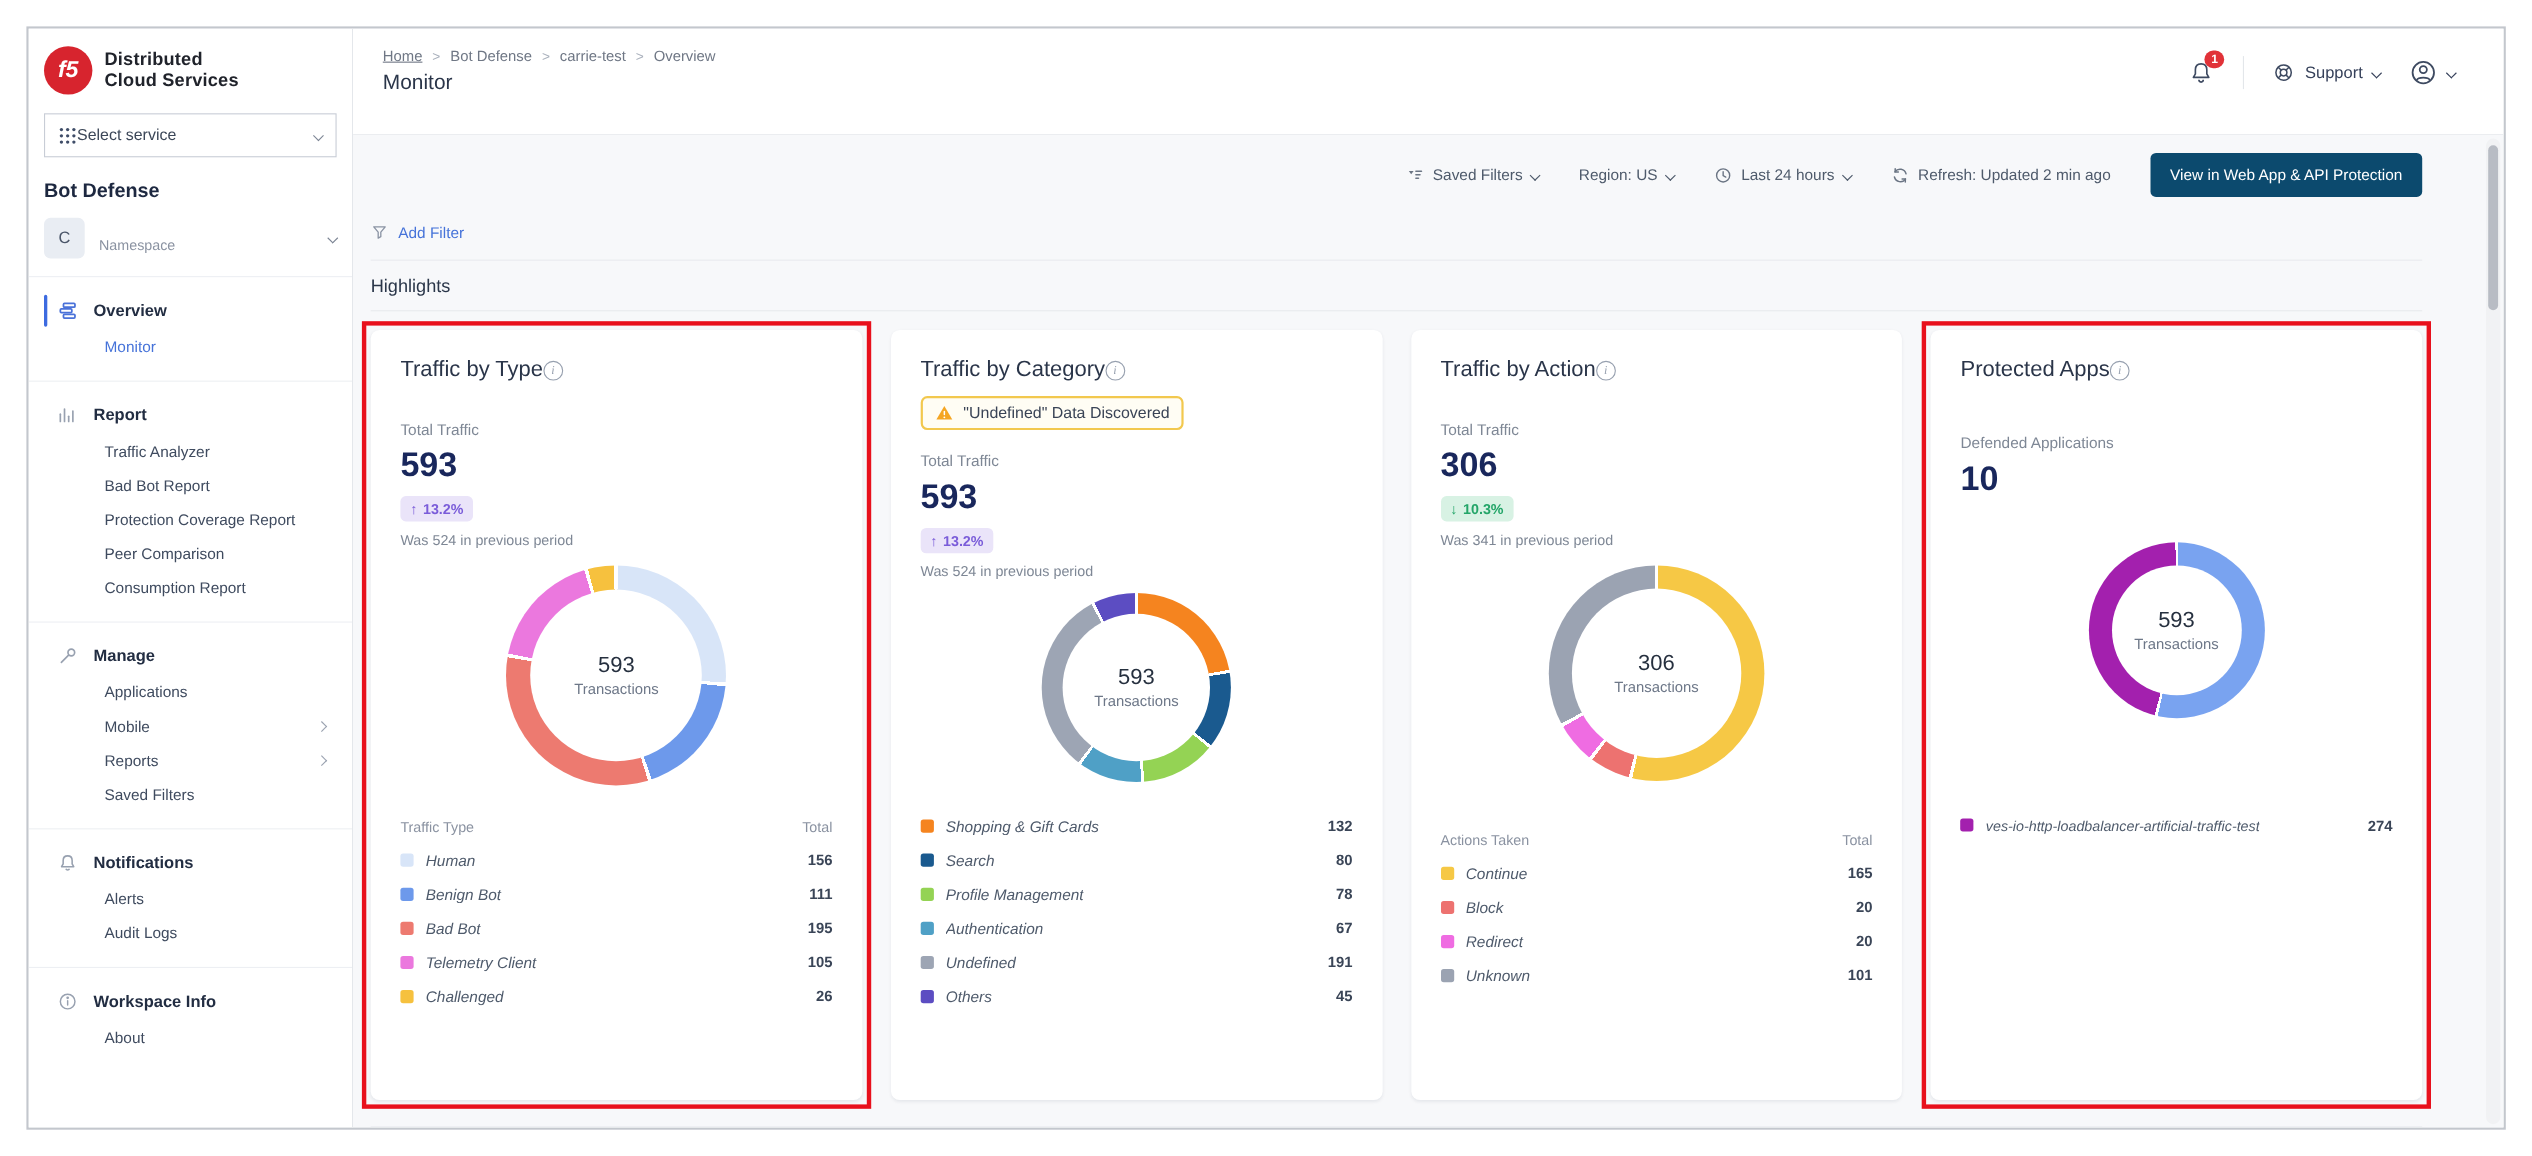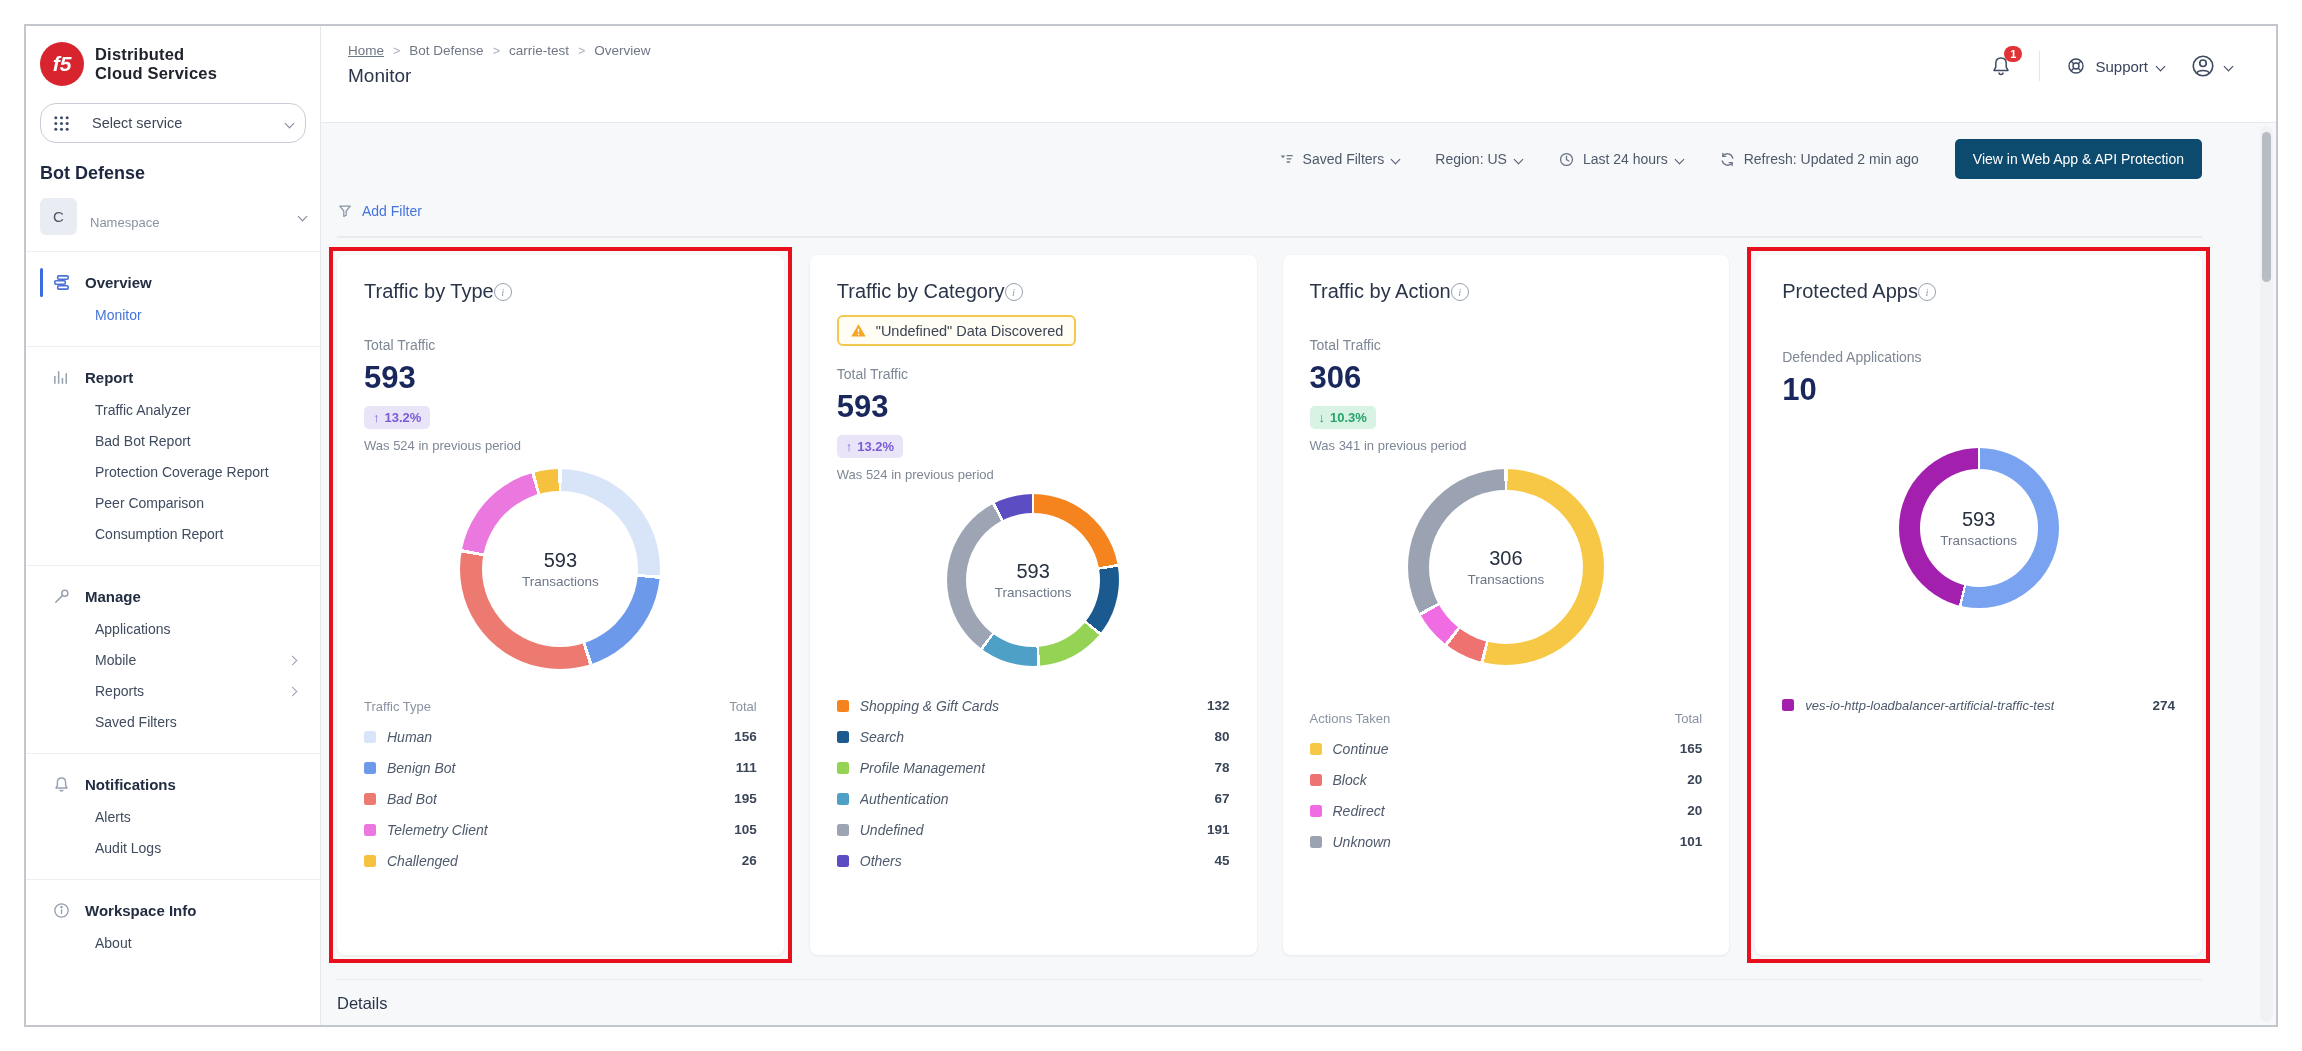--- a/index.html
+++ b/index.html
@@ -11,21 +11,21 @@
     color:#2a3549;
   }
   .frame { width:2302px; height:1051px; padding:24px; background:#fff; }
   .page { height:100%; border:2px solid #c3c7cd; display:flex; background:#fff; overflow:hidden; }
 
   
   .sidebar { width:295px; flex:none; background:#fff; border-right:1px solid #e4e7eb; display:flex; flex-direction:column; overflow:hidden; }
   .logo-row { display:flex; align-items:center; gap:11px; padding:16px 14px 13px; }
   .f5-circle { width:44px; height:44px; border-radius:50%; background:#d7242e; color:#fff; display:flex; align-items:center; justify-content:center; font-style:italic; font-weight:bold; font-size:21px; flex:none; }
   .brand-name { font-size:16.5px; font-weight:bold; color:#20232b; line-height:1.18; letter-spacing:.2px; }
-  .select-service { margin:4px 14px 0; border:1px solid #c8cdd6; border-radius:16px; height:40px; display:flex; align-items:center; gap:22px; padding:0 12px; font-size:14.5px; color:#3c4758; background:#fff; cursor:pointer; }
+  .select-service { margin:4px 14px 0; border:1px solid #c8cdd6; border-radius:0; height:40px; display:flex; align-items:center; gap:0; padding:0 12px; font-size:14.5px; color:#3c4758; background:#fff; cursor:pointer; }
   .select-service .chev { margin-left:auto; color:#7c8594; }
   .ws-title { font-size:18px; font-weight:bold; color:#1d2840; margin:20px 14px 4px; }
   .ns-row { display:flex; align-items:center; gap:13px; margin:10px 14px 0; padding-bottom:16px; }
   .ns-avatar { width:37px; height:37px; border-radius:6px; background:#e9edf3; color:#4a5568; display:flex; align-items:center; justify-content:center; font-size:15px; }
   .ns-label { font-size:13px; color:#8a92a1; margin-top:12px; }
   .ns-chev { margin-left:auto; color:#7c8594; }
   .nav { flex:1; overflow:hidden; }
   .sep { border-top:1px solid #edeff3; }
   .nav-section { padding:13px 14px 15px; }
   .nav-head { position:relative; display:flex; align-items:center; gap:13px; height:35px; font-size:15px; font-weight:bold; color:#222d42; padding-left:12px; cursor:pointer; }
@@ -340,20 +340,21 @@
       <div class="addfilter">
         <span style="display:flex;">
           <svg width="16" height="16" viewBox="0 0 20 20" fill="none" stroke="#8a93a3" stroke-width="1.5" stroke-linejoin="round">
                 <path d="M3.5 4h13l-5 6v5.2l-3 1.6v-6.8z"></path>
               </svg>
         </span>
         <span>Add Filter</span>
       </div>
 
       <div class="hr"></div>
+      <h2 class="h-sec">Highlights</h2>
       <div class="hr" style="margin-top:0;"></div>
 
       <div class="cards">
 
         <section class="card card-type">
           <div class="annotation-box"></div>
           <div class="card-title-row">
             <span>Traffic by Type</span>
             <span class="info-ico">i</span>
           </div>

